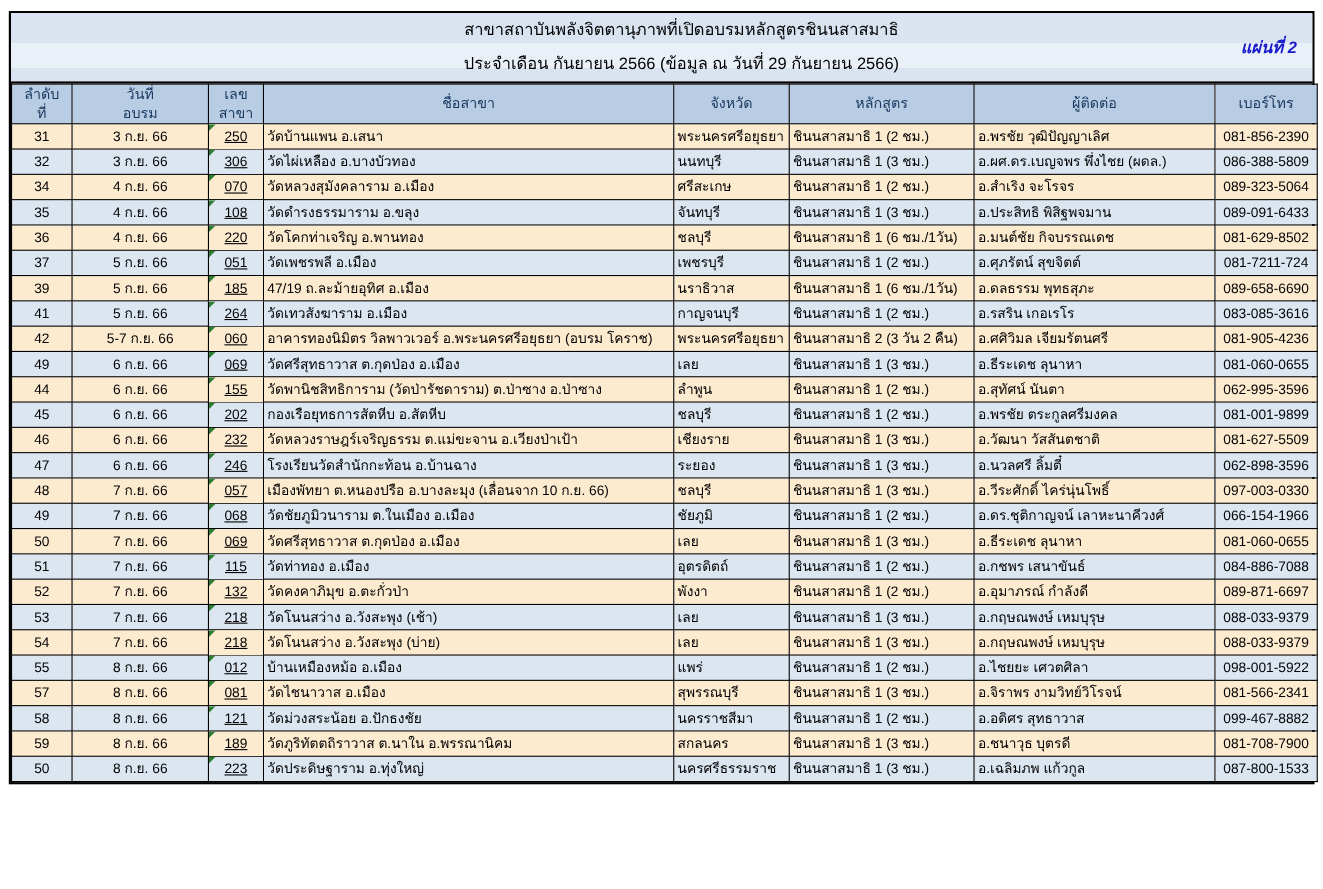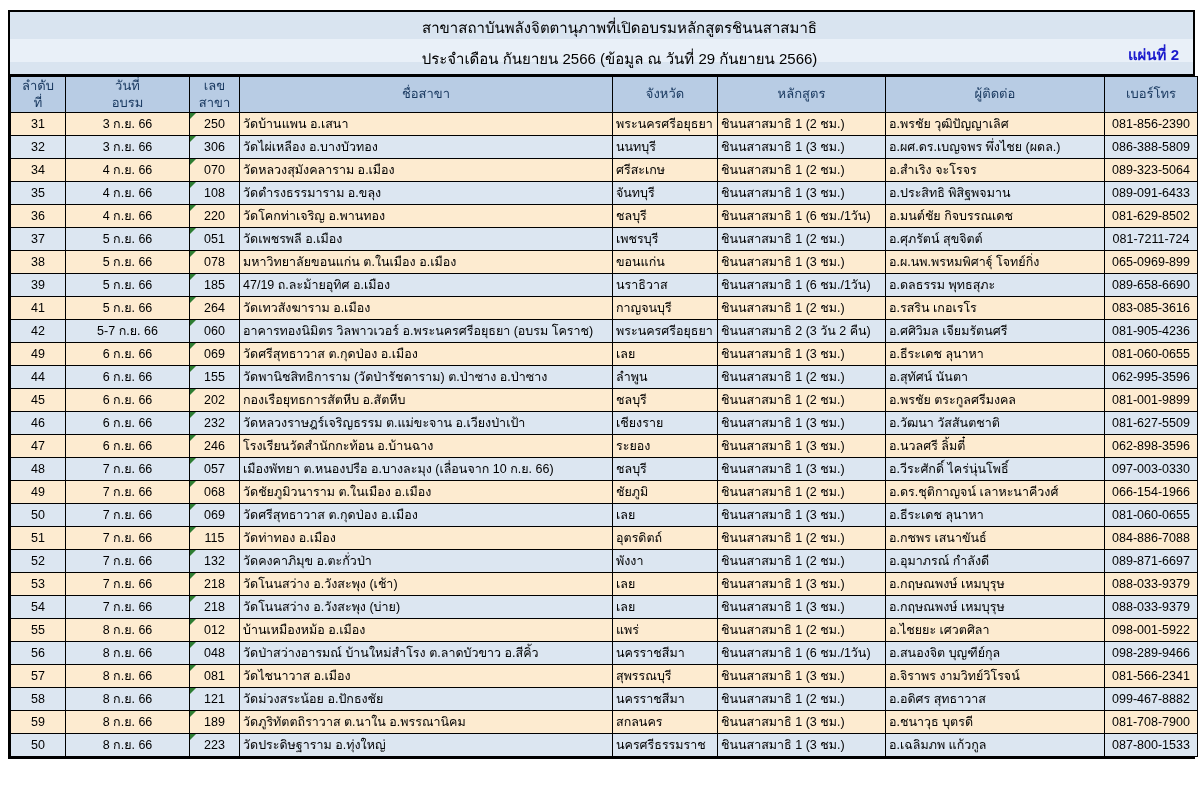--- a/index.html
+++ b/index.html
@@ -38,24 +38,25 @@
   .title-line1,.title-line2{
     text-align:center;
     font-size:15px;
     line-height:31px;
     white-space:nowrap;
     overflow:hidden;
     padding-left:36px;
   }
   .sheet-label{
     position:absolute;
-    right:14px;top:12px;height:100%;
+    right:14px;top:0;height:100%;
     display:flex;align-items:center;
     font-size:15px;font-weight:bold;
     color:var(--label-blue);
+    font-style:italic;
   }
   table{
     width:100%;
     border-collapse:collapse;
     table-layout:fixed;
   }
   th,td{
     border:1px solid var(--border-c);
     overflow:hidden;
     white-space:nowrap;
@@ -75,21 +76,21 @@
   tbody tr{height:21px;}
   tbody tr:nth-child(odd) td{background:var(--row-odd);}
   tbody tr:nth-child(even) td{background:var(--row-even);}
   td{
     font-size:12.5px;
     line-height:22px;
     vertical-align:middle;
   }
   .c-no,.c-date,.c-code,.c-phone{text-align:center;}
   .c-branch,.c-prov,.c-course,.c-contact{text-align:left;}
-  .c-code{position:relative;}
+  .c-code{position:relative;text-decoration:underline;}
   .tri{
     position:absolute;top:0;left:0;
     width:0;height:0;
     border-top:6px solid var(--tri-green);
     border-right:6px solid transparent;
   }
 </style>
 </head>
 <body>
 
@@ -182,30 +183,20 @@
     <td class="c-no">37</td>
     <td class="c-date">5 ก.ย. 66</td>
     <td class="c-code"><span class="tri"></span><span class="code-text">051</span></td>
     <td class="c-branch">วัดเพชรพลี อ.เมือง</td>
     <td class="c-prov">เพชรบุรี</td>
     <td class="c-course">ชินนสาสมาธิ 1 (2 ชม.)</td>
     <td class="c-contact">อ.ศุภรัตน์ สุขจิตต์</td>
     <td class="c-phone">081-7211-724</td>
   </tr>
         <tr>
-    <td class="c-no">38</td>
-    <td class="c-date">5 ก.ย. 66</td>
-    <td class="c-code"><span class="tri"></span><span class="code-text">078</span></td>
-    <td class="c-branch">มหาวิทยาลัยขอนแก่น ต.ในเมือง อ.เมือง</td>
-    <td class="c-prov">ขอนแก่น</td>
-    <td class="c-course">ชินนสาสมาธิ 1 (3 ชม.)</td>
-    <td class="c-contact">อ.ผ.นพ.พรหมพิศาฐุ์ โจทย์กิ่ง</td>
-    <td class="c-phone">065-0969-899</td>
-  </tr>
-        <tr>
     <td class="c-no">39</td>
     <td class="c-date">5 ก.ย. 66</td>
     <td class="c-code"><span class="tri"></span><span class="code-text">185</span></td>
     <td class="c-branch">47/19 ถ.ละม้ายอุทิศ อ.เมือง</td>
     <td class="c-prov">นราธิวาส</td>
     <td class="c-course">ชินนสาสมาธิ 1 (6 ชม./1วัน)</td>
     <td class="c-contact">อ.ดลธรรม พุทธสุภะ</td>
     <td class="c-phone">089-658-6690</td>
   </tr>
         <tr>
@@ -352,30 +343,20 @@
     <td class="c-no">55</td>
     <td class="c-date">8 ก.ย. 66</td>
     <td class="c-code"><span class="tri"></span><span class="code-text">012</span></td>
     <td class="c-branch">บ้านเหมืองหม้อ อ.เมือง</td>
     <td class="c-prov">แพร่</td>
     <td class="c-course">ชินนสาสมาธิ 1 (2 ชม.)</td>
     <td class="c-contact">อ.ไชยยะ เศวตศิลา</td>
     <td class="c-phone">098-001-5922</td>
   </tr>
         <tr>
-    <td class="c-no">56</td>
-    <td class="c-date">8 ก.ย. 66</td>
-    <td class="c-code"><span class="tri"></span><span class="code-text">048</span></td>
-    <td class="c-branch">วัดป่าสว่างอารมณ์ บ้านใหม่สำโรง ต.ลาดบัวขาว อ.สีคิ้ว</td>
-    <td class="c-prov">นครราชสีมา</td>
-    <td class="c-course">ชินนสาสมาธิ 1 (6 ชม./1วัน)</td>
-    <td class="c-contact">อ.สนองจิต บุญฑีย์กุล</td>
-    <td class="c-phone">098-289-9466</td>
-  </tr>
-        <tr>
     <td class="c-no">57</td>
     <td class="c-date">8 ก.ย. 66</td>
     <td class="c-code"><span class="tri"></span><span class="code-text">081</span></td>
     <td class="c-branch">วัดไชนาวาส อ.เมือง</td>
     <td class="c-prov">สุพรรณบุรี</td>
     <td class="c-course">ชินนสาสมาธิ 1 (3 ชม.)</td>
     <td class="c-contact">อ.จิราพร งามวิทย์วิโรจน์</td>
     <td class="c-phone">081-566-2341</td>
   </tr>
         <tr>

